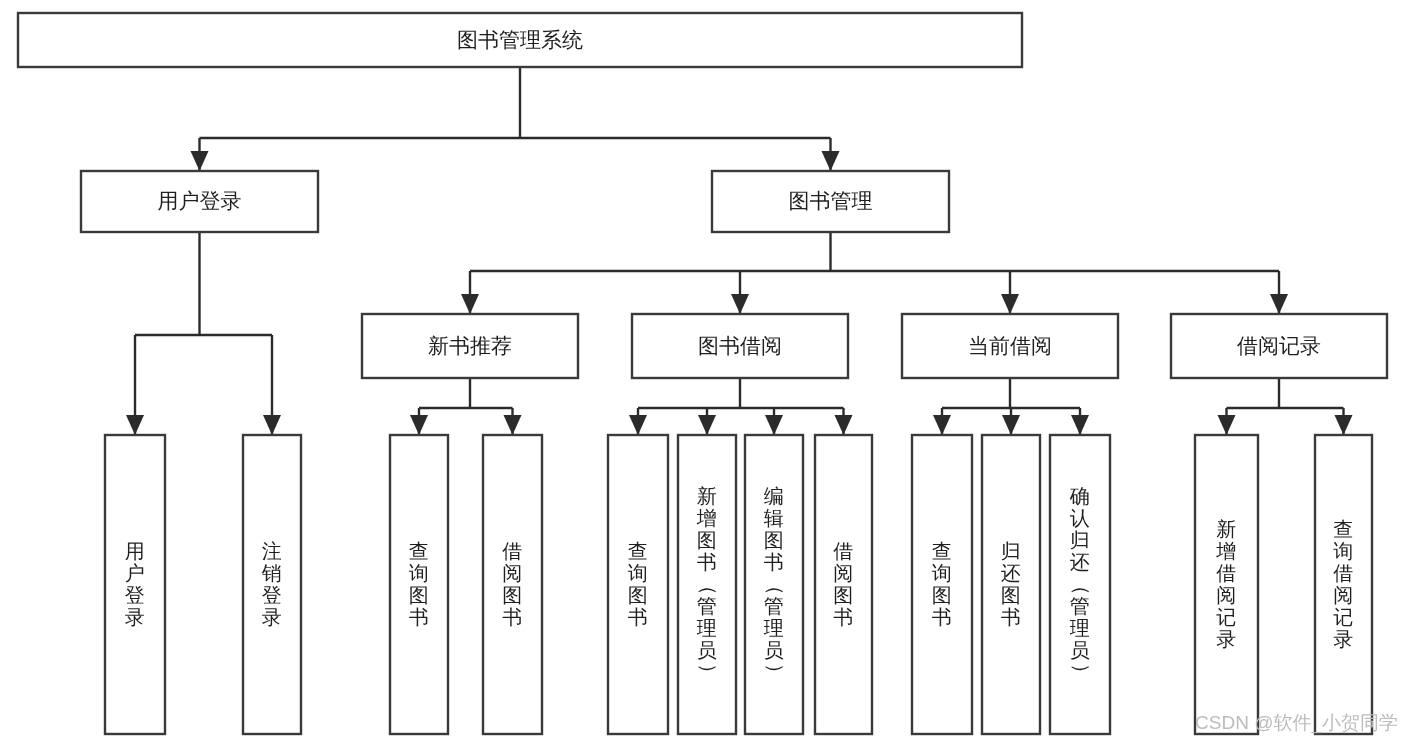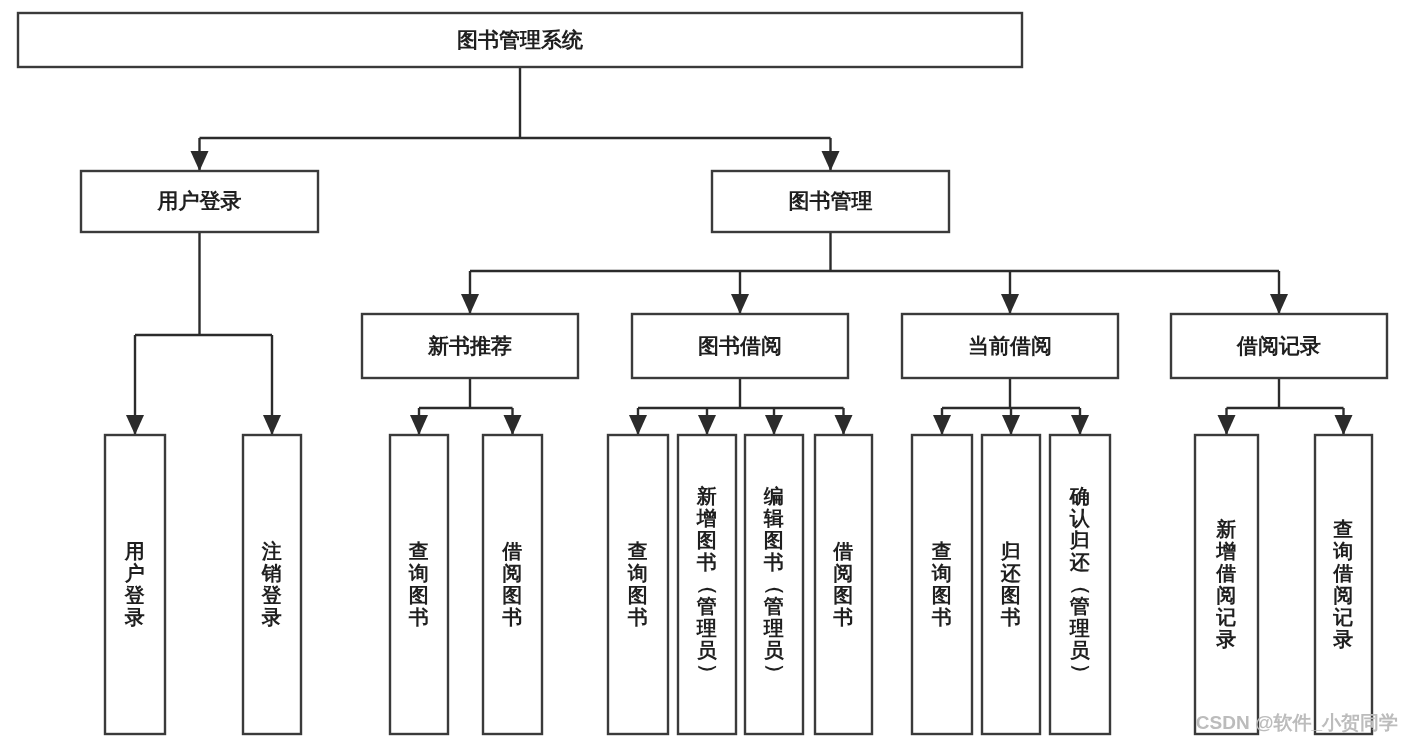--- a/index.html
+++ b/index.html
@@ -11,21 +11,20 @@
     width: 1405px;
     height: 747px;
     font-family: "Liberation Sans", "DejaVu Sans", sans-serif;
     overflow: hidden;
     position: relative;
   }
   #diagram-root {
     position: relative;
     width: 1405px;
     height: 565px;
-    font-weight: bold;
   }
   svg#diagram-canvas {
     position: absolute;
     top: 0;
     left: 0;
     width: 1405px;
     height: 747px;
     display: block;
   }
   .node-box {

